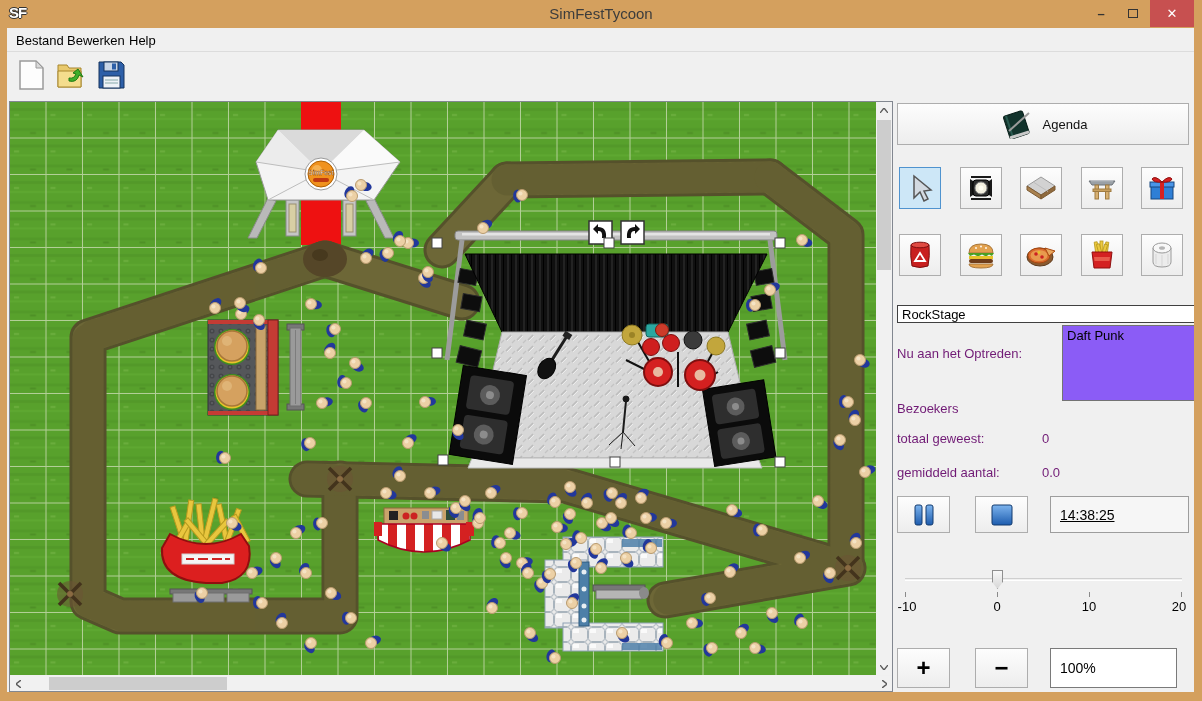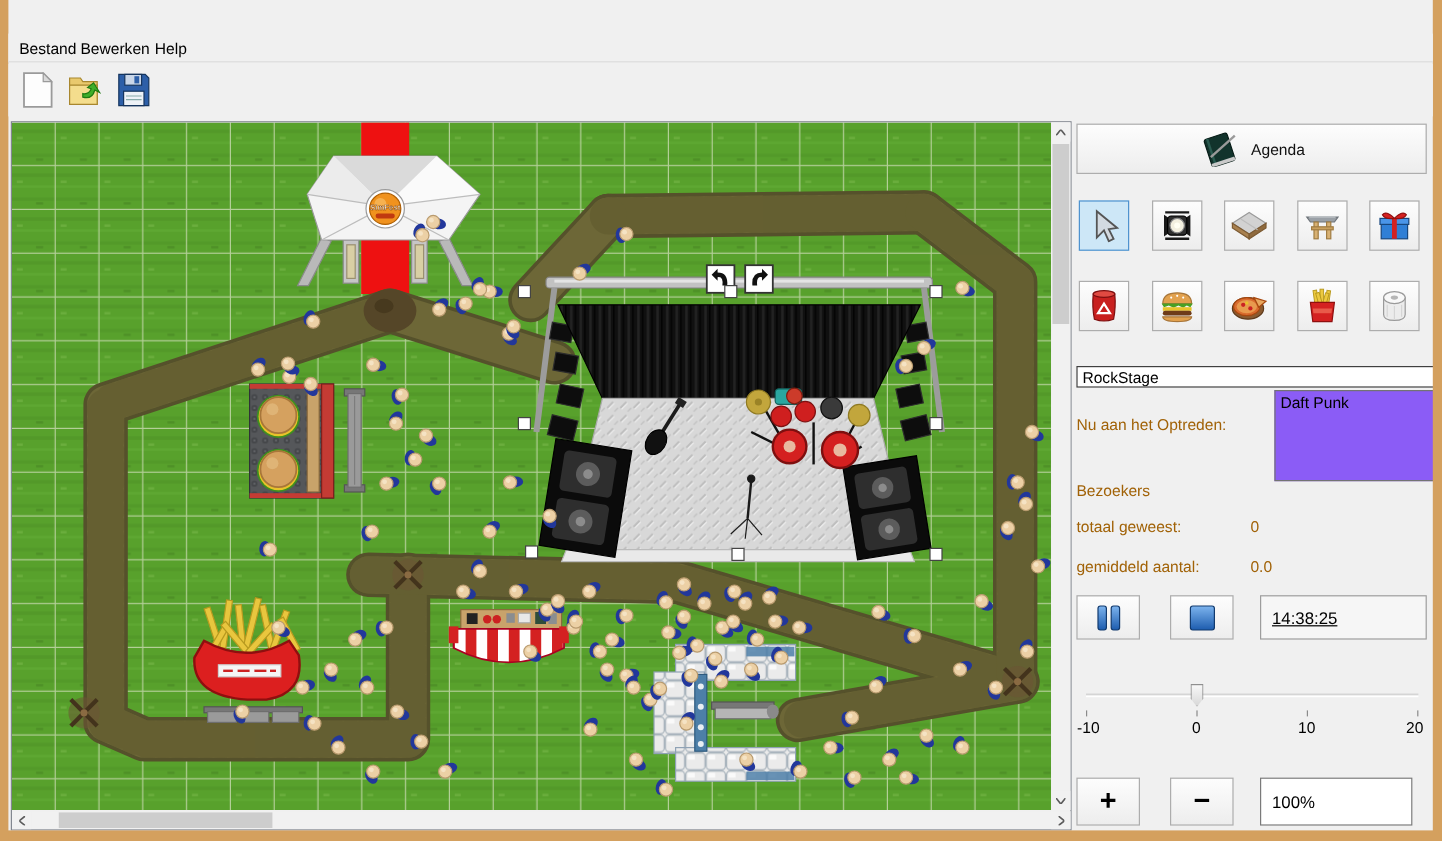--- a/index.html
+++ b/index.html
@@ -35,40 +35,49 @@
   .h-rt{right:0;top:0;width:16px;height:15px;}
   .v-thumb{position:absolute;left:1px;top:18px;width:14px;height:150px;background:#cdcdcd;}
   .h-thumb{position:absolute;left:39px;top:1px;width:178px;height:13px;background:#cdcdcd;}
   
   .panel{position:absolute;left:897px;top:97px;width:292px;height:595px;}
   .btn{background:linear-gradient(#fdfdfd,#ededed);border:1px solid #adadad;cursor:default;}
   .agenda{position:absolute;left:0;top:6px;width:292px;height:42px;display:flex;align-items:center;justify-content:center;gap:10px;font-size:13px;color:#111;}
   .toolgrid{position:absolute;left:0;top:0;width:292px;}
   .tool{position:absolute;width:42px;height:42px;display:flex;align-items:center;justify-content:center;}
   .tool.sel{background:#cde7f7;border-color:#4f93cf;}
-  .lbl{position:absolute;font-size:13px;color:#a16207;}
+  .lbl{position:absolute;font-size:13px;color:#701a75;}
   .input{position:absolute;background:#fff;border:1px solid #404040;font-size:13px;padding:1px 4px;color:#000;}
   .listbox{position:absolute;background:#8b5cf6;border:1px solid #737373;font-size:13px;color:#000;padding:2px 4px;margin-left:20px;}
   .valbox{position:absolute;font-size:14px;color:#000;display:flex;align-items:center;padding-left:9px;}
   .tbox{background:#f6f6f6;border:1px solid #9d9d9d;text-decoration:underline;}
   .wbox{background:#fff;border:1px solid #7a7a7a;}
   .bigbtn{position:absolute;display:flex;align-items:center;justify-content:center;}
   
   .track{position:absolute;left:8px;top:481px;width:277px;height:3px;border-top:1px solid #cfcfcf;border-bottom:1px solid #fff;}
   .thumb{position:absolute;width:11px;height:19px;background:linear-gradient(#f8f8f8,#d8d8d8);border:1px solid #8f8f8f;
     clip-path:polygon(0 0,100% 0,100% 62%,50% 100%,0 62%);}
   .tick{position:absolute;width:1px;height:5px;background:#8a8a8a;top:495px;}
   .slbl{position:absolute;top:502px;font-size:13px;color:#000;transform:translateX(-50%);}
   svg text{font-family:"Liberation Sans",sans-serif;}
 </style>
 </head>
 <body>
 
 <div id="win">
 
+  <div class="titlebar">
+    <span class="appicon">SF</span>
+    <div class="title">SimFestTycoon</div>
+    <div class="winbtn btn-min">–</div>
+    <div class="winbtn btn-max">
+        <span class="sq"></span>
+      </div>
+    <div class="winbtn btn-close">✕</div>
+  </div>
 
   <div class="menubar">
     <span class="menu-item" style="left:5px">Bestand</span>
     <span class="menu-item" style="left:56px">Bewerken</span>
     <span class="menu-item" style="left:118px">Help</span>
   </div>
 
   <div class="tbar">
     <div class="tbtn" style="left:6px">
       <svg width="30" height="32" viewBox="0 0 30 32">

